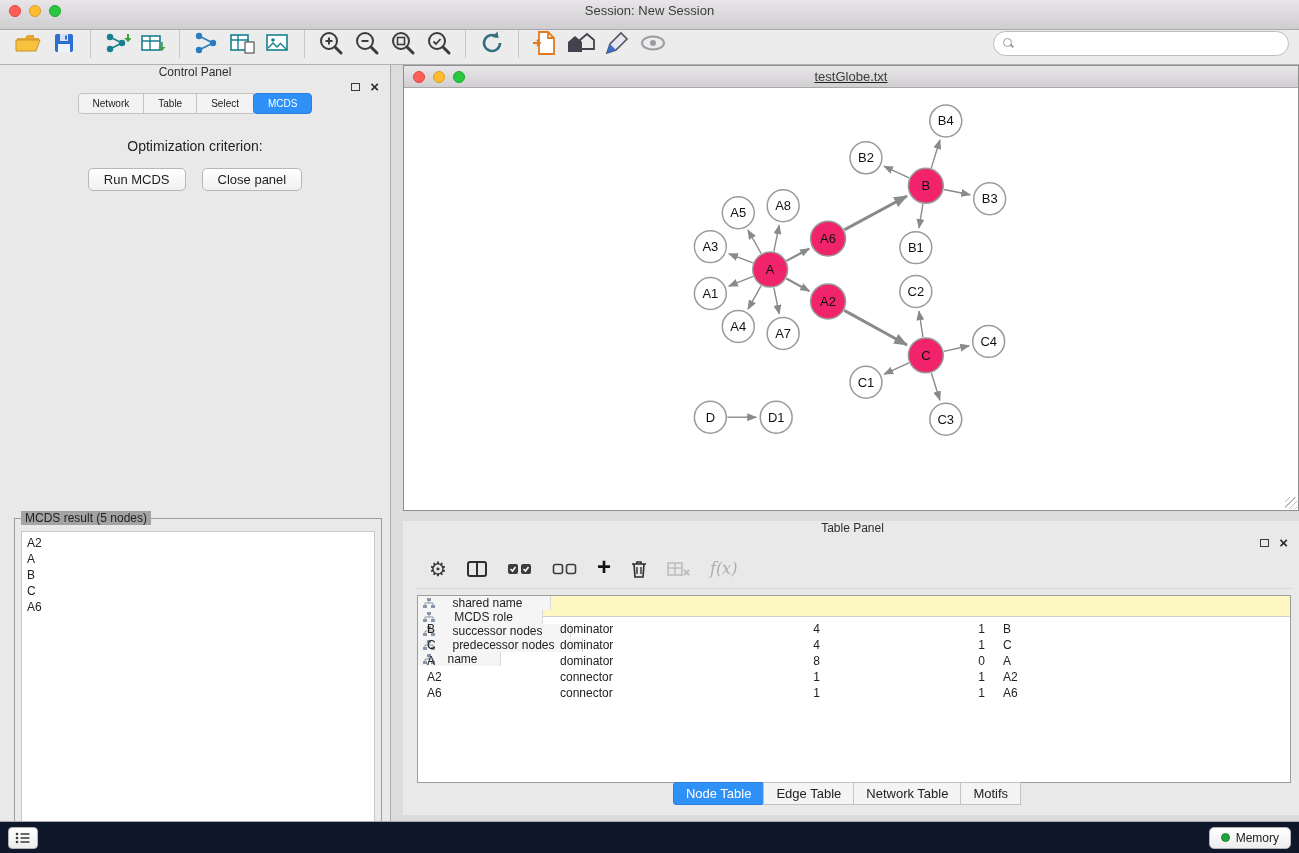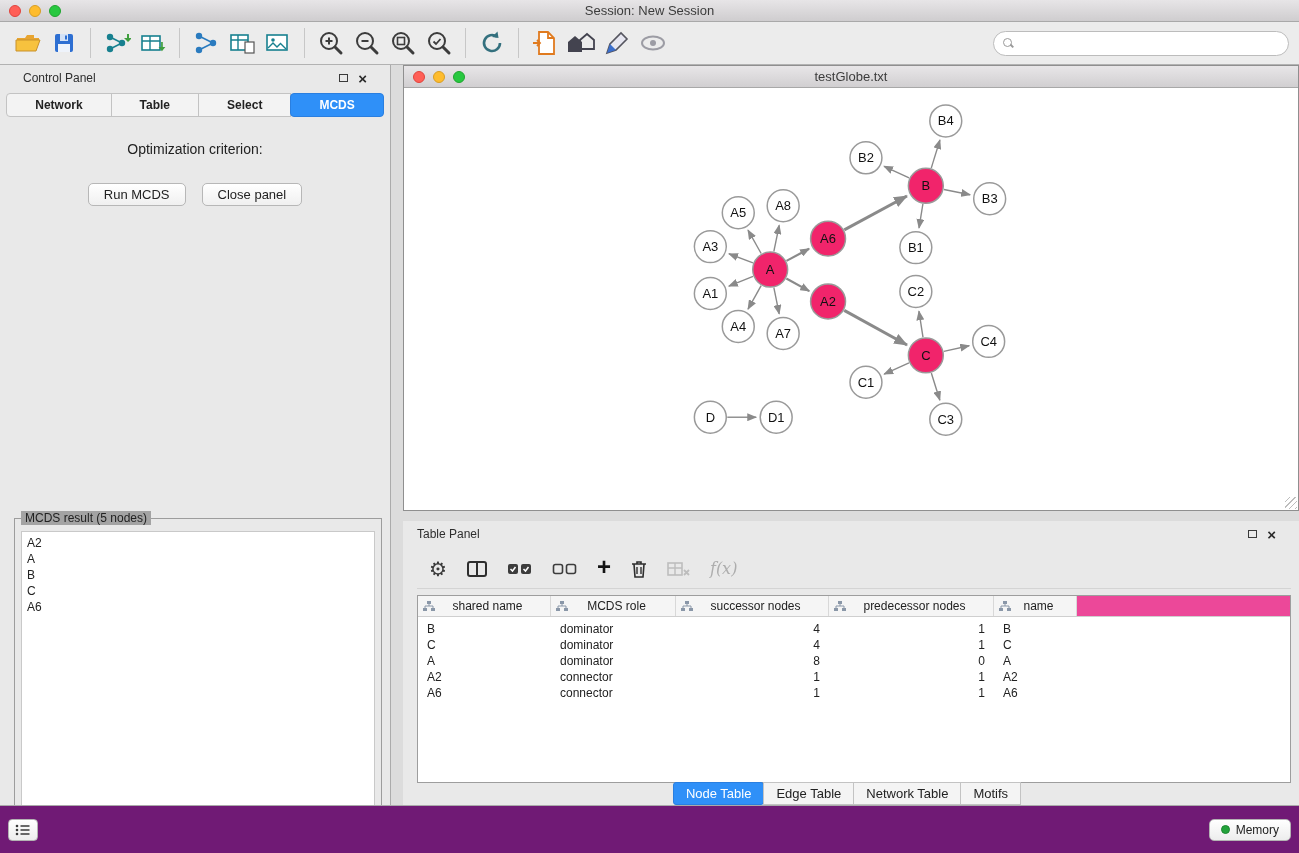--- a/index.html
+++ b/index.html
@@ -1,85 +1,85 @@
 <!DOCTYPE html>
 <html><head>
 <meta charset="utf-8">
 <style>
   *{margin:0;padding:0;box-sizing:border-box;}
   html,body{width:1299px;height:853px;}
   body{font-family:"Liberation Sans",sans-serif;background:#dcdcdc;position:relative;overflow:hidden;font-size:13px;color:#222;}
 
   
-  .titlebar{position:absolute;top:0;left:0;right:0;height:22px;background:linear-gradient(#e7e5e7,#cfcdcf);border-bottom:1px solid #a9a9a9;text-align:center;line-height:21px;font-size:13px;color:#3c3c3c;z-index:5;}
+  .titlebar{position:absolute;top:0;left:0;right:0;height:30px;background:linear-gradient(#e7e5e7,#cfcdcf);border-bottom:1px solid #a9a9a9;text-align:center;line-height:21px;font-size:13px;color:#3c3c3c;z-index:5;}
   .lights{position:absolute;left:9px;top:5px;display:flex;gap:8px;}
   .light{width:12px;height:12px;border-radius:50%;}
   .light.red{background:#ff5f57;border:1px solid #e0443e;}
   .light.yellow{background:#febc2e;border:1px solid #d89e24;}
   .light.green{background:#28c840;border:1px solid #1fa52f;}
 
   
   .toolbar{position:absolute;top:22px;left:0;right:0;height:43px;background:#ececec;border-bottom:1px solid #b2b2b2;display:flex;align-items:center;padding:0 10px;}
   .tb-btn{width:36px;height:34px;display:flex;align-items:center;justify-content:center;flex:0 0 auto;}
   .sep{width:1px;height:30px;background:#c7c7c7;margin:0 8px;flex:0 0 auto;}
   .search{margin-left:auto;width:296px;height:25px;border:1px solid #bcbcbc;border-radius:13px;background:#fff;display:flex;align-items:center;padding:0 9px;gap:6px;flex:0 0 auto;}
   .search input{border:none;outline:none;flex:1;font-size:12px;font-family:"Liberation Sans",sans-serif;background:transparent;}
   .mag{width:11px;height:11px;position:relative;flex:0 0 auto;}
   .mag::before{content:"";position:absolute;left:0;top:0;width:7px;height:7px;border:1.5px solid #9a9a9a;border-radius:50%;}
   .mag::after{content:"";position:absolute;left:7px;top:7px;width:4px;height:1.5px;background:#9a9a9a;transform:rotate(45deg);}
 
   
   .control-panel{position:absolute;top:65px;left:0;width:391px;bottom:32px;background:#e9e9e9;border-right:1px solid #ababab;}
-  .panel-header{height:26px;display:flex;align-items:center;padding:0 23px;font-size:12px;color:#2e2e2e;}
+  .panel-header{height:26px;display:flex;align-items:center;padding:0 11px;font-size:12px;color:#2e2e2e;flex-direction:column;}
   .panel-controls{margin-left:auto;display:flex;gap:10px;align-items:center;}
   .float-box{width:9px;height:8px;border:1.5px solid #3a3a3a;display:inline-block;}
   .close-x{font-size:15px;font-weight:bold;color:#2a2a2a;line-height:1;}
   .cp-tabs{display:flex;justify-content:center;margin-top:2px;}
-  .cp-tab{padding:4px 28px;font-size:12px;background:#f3f3f3;border:1px solid #c3c3c3;margin-left:-1px;color:#222;font-weight:bold;}
+  .cp-tab{padding:4px 14px;font-size:10px;background:#f3f3f3;border:1px solid #c3c3c3;margin-left:-1px;color:#222;}
   .cp-tab:first-child{border-radius:4px 0 0 4px;margin-left:0;}
   .cp-tab.selected{background:#2f90f8;border-color:#2a7fe0;color:#fff;border-radius:4px;}
   .opt-label{text-align:center;margin-top:24px;font-size:14px;}
   .dropdown{position:relative;width:312px;height:24px;margin:9px auto 0;background:#fff;border:1px solid #b2b2b2;border-radius:4px;font-size:13px;line-height:22px;padding-left:8px;white-space:nowrap;overflow:hidden;}
   .stepper{position:absolute;right:0;top:0;bottom:0;width:19px;background:linear-gradient(#71b2fd,#2b7bf6);border-radius:0 3px 3px 0;display:flex;flex-direction:column;align-items:center;justify-content:center;gap:2px;}
   .tri-up{width:0;height:0;border-left:3.5px solid transparent;border-right:3.5px solid transparent;border-bottom:4.5px solid #fff;}
   .tri-down{width:0;height:0;border-left:3.5px solid transparent;border-right:3.5px solid transparent;border-top:4.5px solid #fff;}
-  .btn-row{display:flex;justify-content:center;gap:16px;margin-top:26px;}
+  .btn-row{display:flex;justify-content:center;gap:16px;margin-top:14px;}
   .mac-btn{padding:3px 15px;font-size:13px;background:linear-gradient(#ffffff,#f0f0f0);border:1px solid #b7b7b7;border-radius:5px;color:#222;}
   .result-fieldset{position:absolute;left:14px;width:368px;top:453px;height:346px;border:1px solid #9d9d9d;}
   .result-legend{position:absolute;top:-8px;left:6px;background:#a3a3a3;padding:0 4px;font-size:12px;color:#222;}
   .result-list{position:absolute;left:6px;right:6px;top:12px;bottom:6px;background:#fff;border:1px solid #c9c9c9;padding:3px 5px;font-size:12px;line-height:16px;overflow:hidden;}
 
   
-  .network-window{position:absolute;left:403px;top:65px;width:896px;height:446px;border:1px solid #8f8f8f;background:#fff;}
+  .network-window{position:absolute;left:403px;top:65px;width:896px;height:446px;border:1px solid #8f8f8f;background:#fff;text-decoration:underline;}
   .nw-titlebar{height:22px;background:linear-gradient(#e8e6e8,#d1cfd1);border-bottom:1px solid #a8a8a8;text-align:center;line-height:21px;font-size:13px;color:#3c3c3c;position:relative;}
   .nw-canvas{position:absolute;top:22px;left:0;right:0;bottom:0;background:#fff;}
   .nw-canvas svg{display:block;width:100%;height:100%;}
   .resize-corner{position:absolute;right:1px;bottom:1px;width:12px;height:12px;background:
     repeating-linear-gradient(135deg,transparent 0 3px,#bdbdbd 3px 4px);}
 
   
   .table-panel{position:absolute;left:403px;top:521px;right:0;height:294px;background:#e9e9e9;}
   .tp-toolbar{margin:2px 8px 0 14px;height:40px;display:flex;align-items:center;gap:19px;padding:0 12px;border-bottom:1px solid #d4d4d4;}
   .tp-icon{display:flex;align-items:center;justify-content:center;}
   .gear-glyph{font-size:20px;color:#3a3a3a;line-height:1;}
   .plus-glyph{font-size:24px;font-weight:bold;color:#141414;line-height:1;margin-top:-3px;}
   .fx{font-family:"DejaVu Serif",serif;font-style:italic;font-size:16px;color:#adadad;}
   .tp-table{position:absolute;left:14px;right:8px;top:74px;height:188px;background:#fff;border:1px solid #9d9d9d;overflow:hidden;}
-  .thead{display:flex;height:21px;background:#ec4899;border-bottom:1px solid #cfcfcf;}
+  .thead{display:flex;height:21px;background:#fef9c3;border-bottom:1px solid #cfcfcf;flex-direction:column;}
   .th{display:flex;align-items:center;border-right:1px solid #d8d8d8;padding-left:5px;font-size:12px;background:#f5f5f5;flex:0 0 auto;}
   .th-label{flex:1;text-align:center;padding-right:10px;white-space:nowrap;}
   .tbody{padding-top:4px;}
   .tr{display:flex;height:16px;align-items:center;}
   .td{font-size:12px;padding:0 9px;white-space:nowrap;flex:0 0 auto;}
   .tp-tabs{position:absolute;bottom:10px;left:0;right:8px;display:flex;justify-content:center;}
   .tp-tab{padding:3px 12px;font-size:13px;background:#f4f4f4;border:1px solid #c3c3c3;margin-left:-1px;color:#222;}
   .tp-tab.selected{background:#2f90f8;color:#fff;border-color:#2a7fe0;border-radius:3px;margin-left:0;}
 
   
-  .statusbar{position:absolute;left:0;right:0;bottom:0;height:48px;background:#701a75;border-top:1px solid #aaaaaa;display:flex;align-items:center;padding:0 8px;gap:44px;}
+  .statusbar{position:absolute;left:0;right:0;bottom:0;height:32px;background:#0f172a;border-top:1px solid #aaaaaa;display:flex;align-items:center;padding:0 8px;gap:44px;}
   .status-left-btn{width:30px;height:22px;border:1px solid #b3b3b3;border-radius:4px;background:linear-gradient(#ffffff,#ededed);display:flex;align-items:center;justify-content:center;}
   .memory-btn{margin-left:auto;display:flex;align-items:center;gap:6px;padding:3px 11px;border:1px solid #b3b3b3;border-radius:5px;background:linear-gradient(#ffffff,#ededed);font-size:12px;color:#222;}
   .memory-dot{width:9px;height:9px;border-radius:50%;background:#23a33b;border:1px solid #1c8630;}
 </style>
 </head>
 <body>
 
 <div class="titlebar">
   <div class="lights">
     <span class="light red"></span>

